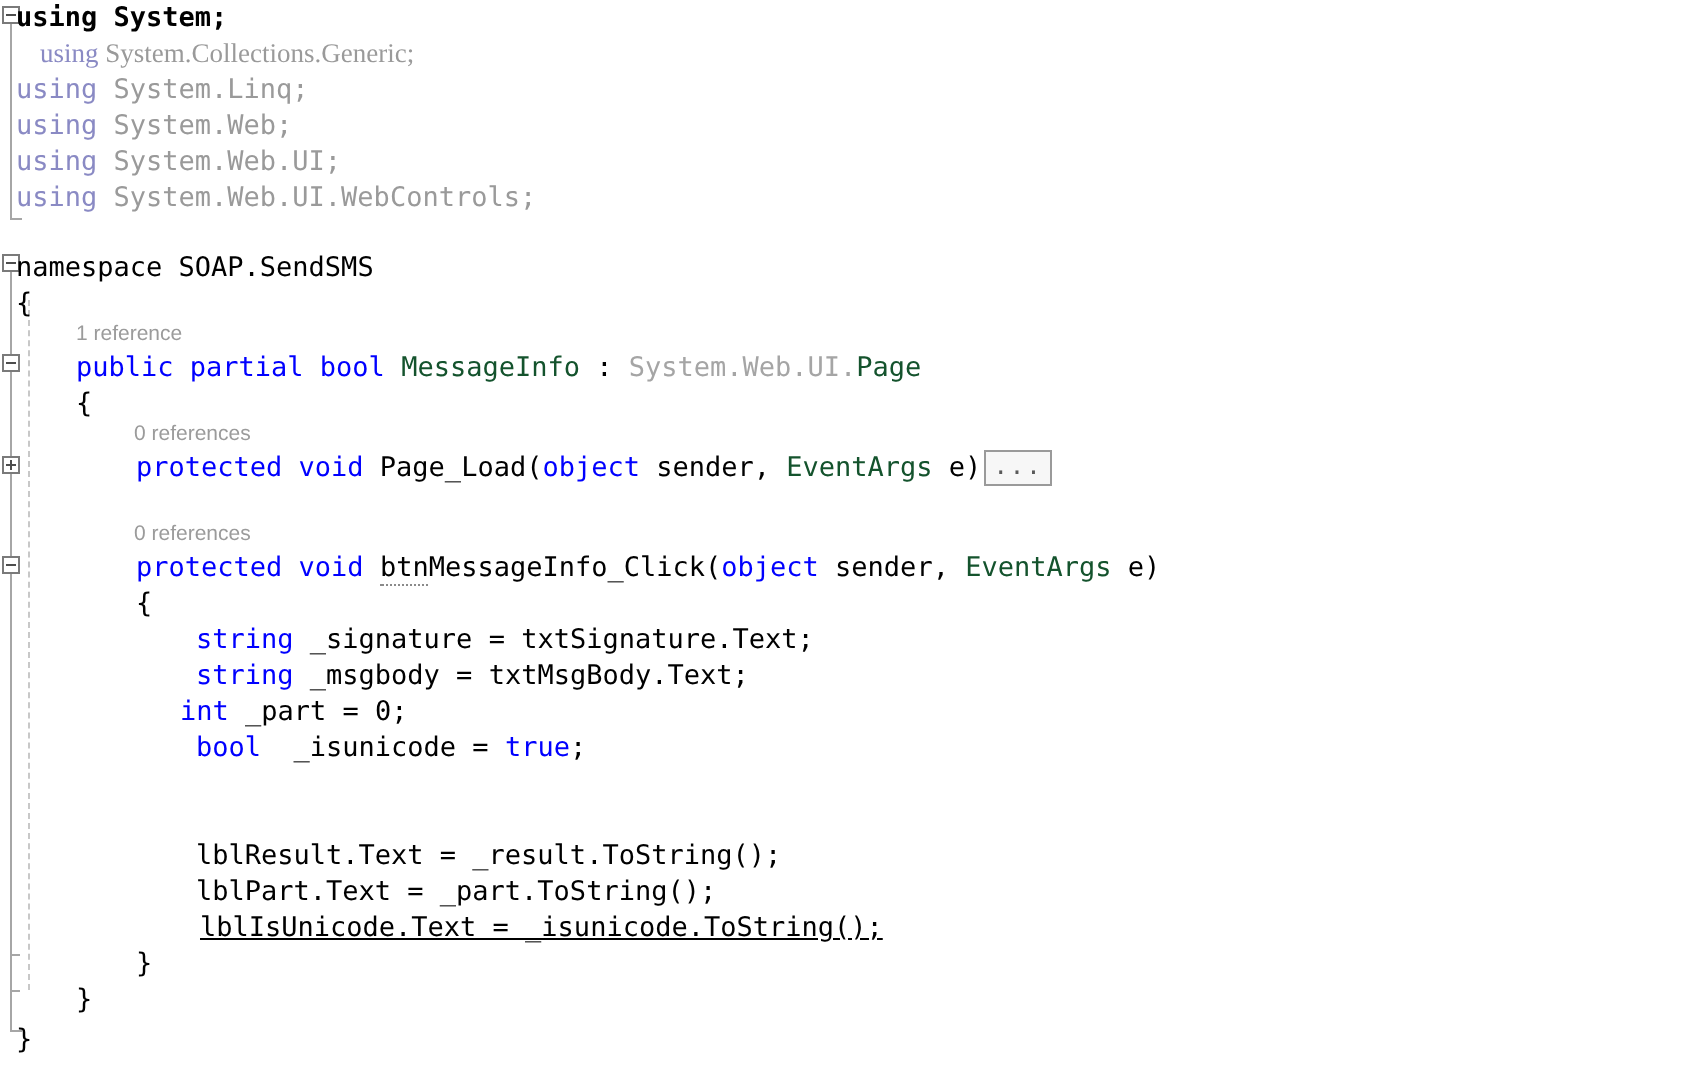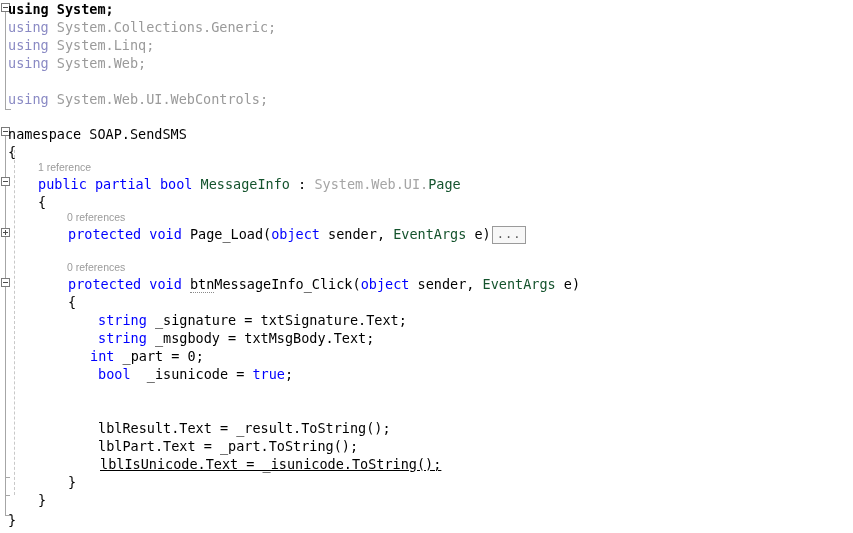--- a/index.html
+++ b/index.html
@@ -152,23 +152,24 @@
     <div class="boxmark" style="left:1px; top:177px;"></div>
     <div class="boxmark plus" style="left:1px; top:228px;"></div>
     <div class="boxmark" style="left:1px; top:278px;"></div>
   </div>
 
   <div class="code-layer" id="code-layer">
       <div class="codelens" style="left: 38px; top: 160px;">1 reference</div>
       <div class="codelens" style="left: 67px; top: 210px;">0 references</div>
       <div class="codelens" style="left: 67px; top: 260px;">0 references</div>
       <div class="line" style="left: 8px; top: 0px;"><span class="strong">using</span><span class="strong"> System;</span></div>
-      <div class="line" style="left: 8px; top: 18px;"><span class="kwdim">using</span><span class="plaindim"> System.Collections.Generic;</span></div>
+      <div class="line" style="left: 20px; top: 18px; font-family: Liberation Serif, serif;"><span class="kwdim">using</span><span class="plaindim"> System.Collections.Generic;</span></div>
       <div class="line" style="left: 8px; top: 36px;"><span class="kwdim">using</span><span class="plaindim"> System.Linq;</span></div>
       <div class="line" style="left: 8px; top: 54px;"><span class="kwdim">using</span><span class="plaindim"> System.Web;</span></div>
+      <div class="line" style="left: 8px; top: 72px;"><span class="kwdim">using</span><span class="plaindim"> System.Web.UI;</span></div>
       <div class="line" style="left: 8px; top: 90px;"><span class="kwdim">using</span><span class="plaindim"> System.Web.UI.WebControls;</span></div>
       <div class="line" style="left: 8px; top: 108px;"><span class="plain"></span></div>
       <div class="line" style="left: 8px; top: 125px;"><span class="plain">namespace</span><span class="plain"> SOAP.SendSMS</span></div>
       <div class="line" style="left: 8px; top: 143px;"><span class="plain">{</span></div>
       <div class="line" style="left: 38px; top: 175px;"><span class="kw">public partial bool</span><span class="plain"> </span><span class="type">MessageInfo</span><span class="plain"> : </span><span class="typedim">System.Web.UI.</span><span class="type">Page</span></div>
       <div class="line" style="left: 38px; top: 193px;"><span class="plain">{</span></div>
       <div class="line" style="left: 68px; top: 225px;"><span class="kw">protected void</span><span class="plain"> Page_Load(</span><span class="kw">object</span><span class="plain"> sender, </span><span class="type">EventArgs</span><span class="plain"> e)</span><span class="ellipsis-box">...</span></div>
       <div class="line" style="left: 68px; top: 243px;"><span class="plain"></span></div>
       <div class="line" style="left: 68px; top: 275px;"><span class="kw">protected void</span><span class="plain"> </span><span class="qa">btn</span><span class="plain">MessageInfo_Click(</span><span class="kw">object</span><span class="plain"> sender, </span><span class="type">EventArgs</span><span class="plain"> e)</span></div>
       <div class="line" style="left: 68px; top: 293px;"><span class="plain">{</span></div>

